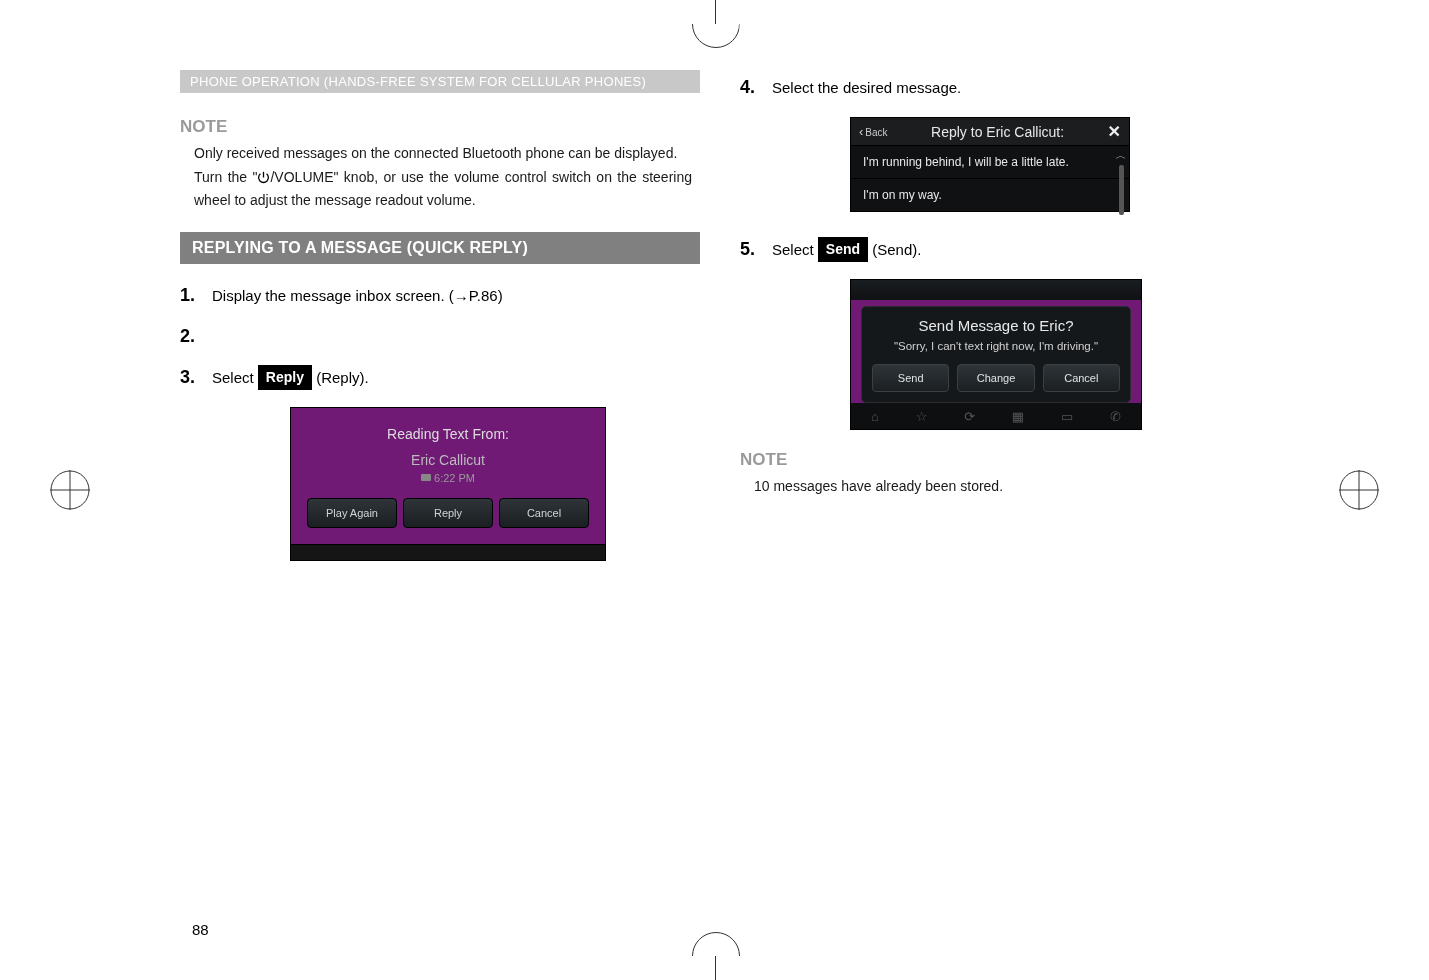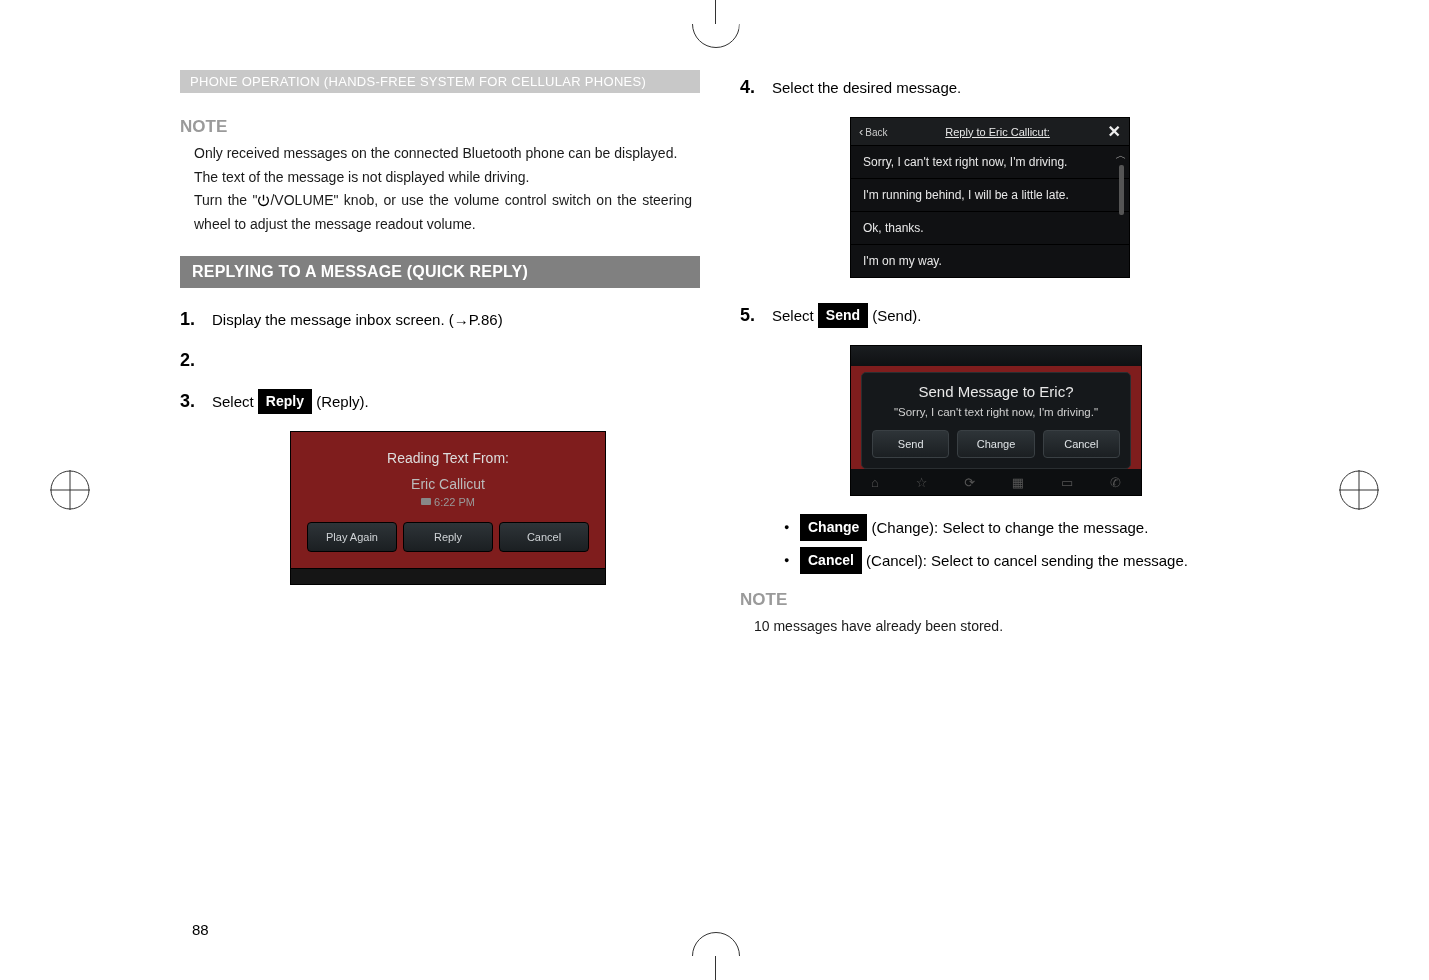--- a/index.html
+++ b/index.html
@@ -138,21 +138,21 @@
     content: "●";
     position: absolute;
     left: 0;
     font-size: 9px;
     top: 6px;
   }
 
   .screenshot {
     margin: 6px 16px 10px 110px;
     border: 1px solid #000;
-    background: #7f1d1d;
+    background: #701a75;
   }
   .ss1 { width: 316px; }
   .ss2 { width: 280px; }
   .ss3 { width: 292px; }
 
   
   .ss1-inner { padding: 12px 10px 6px 10px; color: #ddd; font-family: Arial, sans-serif; }
   .ss1-title { text-align: center; font-size: 14px; margin: 6px 0 10px 0; }
   .ss1-name { text-align: center; font-size: 14px; color: #bbb; }
   .ss1-time { text-align: center; font-size: 11px; color: #999; margin: 4px 0 14px 0; }
@@ -169,21 +169,21 @@
   }
   .ss1-strip { height: 16px; background: #151515; border-top: 1px solid #000; }
 
   
   .ss2 { color: #e8e8e8; font-family: "Trebuchet MS", Arial, sans-serif; }
   .ss2-top {
     display: flex; align-items: center; justify-content: space-between;
     background: #1b1d1f; padding: 4px 8px; border-bottom: 1px solid #000;
   }
   .ss2-back { font-size: 10px; color: #ccc; }
-  .ss2-title { font-size: 11px; text-align: center; flex: 1; text-decoration: underline; }
+  .ss2-title { font-size: 14px; text-align: center; flex: 1; }
   .ss2-close { font-size: 16px; font-weight: bold; color: #eee; }
   .ss2-row {
     padding: 9px 12px;
     font-size: 12px;
     border-bottom: 1px solid #000;
     background: #101113;
   }
   .ss2-row:first-of-type { background: #151618; }
   .ss2-scroll {
     position: absolute; right: 1px; top: 30px; width: 14px;
@@ -257,21 +257,20 @@
 </div>
 
 <div class="page">
 
   <div class="col">
     <div class="section-header-bar">PHONE OPERATION (HANDS-FREE SYSTEM FOR CELLULAR PHONES)</div>
 
     <div class="note-heading">NOTE</div>
     <div class="note-body">
       <p>Only received messages on the connected Bluetooth phone can be displayed.</p>
-      <p>The text of the message is not displayed while driving.</p>
       <p>
         <span>Turn the "</span><span class="knob-glyph"><svg width="13" height="13" viewBox="0 0 16 16">
               <path d="M8 1v7" stroke="#000" stroke-width="1.6" fill="none"></path>
               <path d="M4.2 3.5a6 6 0 1 0 7.6 0" stroke="#000" stroke-width="1.6" fill="none"></path>
             </svg></span><span style="font-family:Arial;font-weight:normal;">/VOLUME</span><span>" knob, or use the volume control switch on the steering wheel to adjust the message readout volume.</span>
       </p>
     </div>
 
     <div class="replying-banner">REPLYING TO A MESSAGE (QUICK REPLY)</div>
 
@@ -315,23 +314,21 @@
 
     <div class="screenshot ss2">
       <div class="ss2-wrap">
         <div class="ss2-top">
           <span class="ss2-back">
             <span style="font-size:13px;margin-right:2px;">‹</span><span>Back</span>
           </span>
           <span class="ss2-title">Reply to Eric Callicut:</span>
           <span class="ss2-close">✕</span>
         </div>
-        <div class="ss2-row">Sorry, I can't text right now, I'm driving.</div>
         <div class="ss2-row">I'm running behind, I will be a little late.</div>
-        <div class="ss2-row">Ok, thanks.</div>
         <div class="ss2-row" style="border-bottom:none;">I'm on my way.</div>
         <div class="ss2-scroll">
           <div class="ss2-arrow">︿</div>
           <div style="width:5px;height:50px;background:#555;margin:2px auto;border-radius:2px;"></div>
         </div>
       </div>
     </div>
 
     <div class="step" style="margin-top:14px;">
       <span class="num">5.</span>
@@ -354,28 +351,20 @@
       <div class="ss3-strip">
         <span>⌂</span>
         <span>☆</span>
         <span>⟳</span>
         <span>▦</span>
         <span>▭</span>
         <span>✆</span>
       </div>
     </div>
 
-    <ul class="bullets">
-      <li>
-        <span class="tag">Change</span><span> (Change): Select to change the message.</span>
-      </li>
-      <li>
-        <span class="tag">Cancel</span><span> (Cancel): Select to cancel sending the message.</span>
-      </li>
-    </ul>
 
     <div class="note-heading">NOTE</div>
     <div class="note-body">
       <p>10 messages have already been stored.</p>
     </div>
   </div>
 </div>
 
 <div class="page-num">88</div>
 

